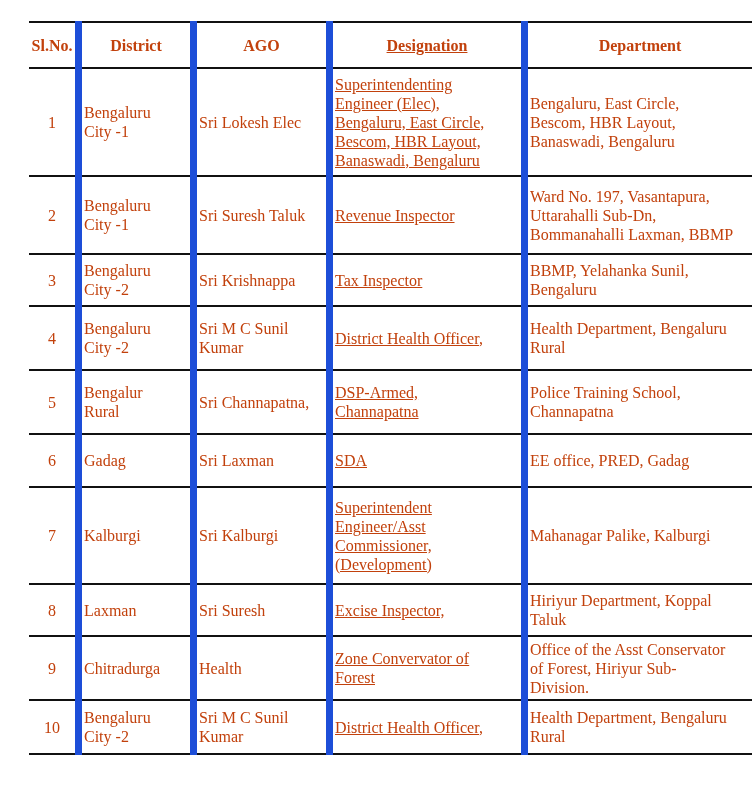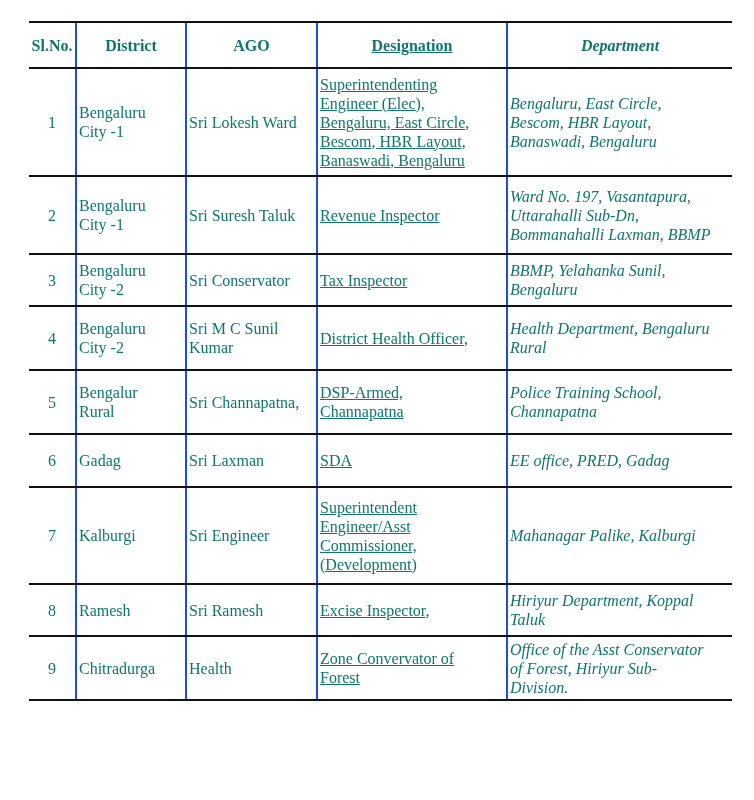--- a/index.html
+++ b/index.html
@@ -4,59 +4,59 @@
   <style>
     html, body { margin: 0; padding: 0; background: #ffffff; }
     body { width: 754px; height: 800px; position: relative; overflow: hidden; }
     .tbl {
       position: absolute;
       left: 29px; top: 21px;
       border-collapse: collapse;
       font-family: "Liberation Serif", "DejaVu Serif", serif;
       font-size: 16px;
       line-height: 19px;
-      color: #0f766e;
+      color: #c2410c;
     }
     .tbl th, .tbl td {
       border-top: 2px solid #111;
       border-bottom: 2px solid #111;
-      border-left: 2px solid #1d4ed8;
+      border-left: 7px solid #1d4ed8;
       padding: 0 2px 0 2px;
       vertical-align: middle;
       text-align: left;
     }
     .tbl th:first-child, .tbl td:first-child { border-left: none; text-align: center; }
     .tbl th:last-child, .tbl td:last-child { border-right: none; }
     .tbl th { font-weight: bold; text-align: center; height: 44px; }
     .c0 { width: 42px; }
     .c1 { width: 104px; }
     .c2 { width: 125px; }
     .c3 { width: 184px; text-decoration: underline; }
-    .c4 { width: 220px; font-style: italic; }
+    .c4 { width: 220px; }
     .cell-text { white-space: pre-line; }
   </style>
 </head>
 <body>
 
 <table class="tbl">
   <thead>
     <tr>
       <th class="c0">Sl.No.</th>
       <th class="c1">District</th>
       <th class="c2">AGO</th>
       <th class="c3">Designation</th>
       <th class="c4">Department</th>
     </tr>
   </thead>
   <tbody id="tbody">
       <tr style="height: 108px;">
         <td class="c0 cell-text">1</td>
         <td class="c1 cell-text">Bengaluru
 City -1</td>
-        <td class="c2 cell-text">Sri Lokesh Ward</td>
+        <td class="c2 cell-text">Sri Lokesh Elec</td>
         <td class="c3 cell-text">Superintendenting
 Engineer (Elec),
 Bengaluru, East Circle,
 Bescom, HBR Layout,
 Banaswadi, Bengaluru</td>
         <td class="c4 cell-text">Bengaluru, East Circle,
 Bescom, HBR Layout,
 Banaswadi, Bengaluru</td>
       </tr>
       <tr style="height: 78px;">
@@ -66,21 +66,21 @@
         <td class="c2 cell-text">Sri Suresh Taluk</td>
         <td class="c3 cell-text">Revenue Inspector</td>
         <td class="c4 cell-text">Ward No. 197, Vasantapura,
 Uttarahalli Sub-Dn,
 Bommanahalli Laxman, BBMP</td>
       </tr>
       <tr style="height: 52px;">
         <td class="c0 cell-text">3</td>
         <td class="c1 cell-text">Bengaluru
 City -2</td>
-        <td class="c2 cell-text">Sri Conservator</td>
+        <td class="c2 cell-text">Sri Krishnappa</td>
         <td class="c3 cell-text">Tax Inspector</td>
         <td class="c4 cell-text">BBMP, Yelahanka Sunil,
 Bengaluru</td>
       </tr>
       <tr style="height: 64px;">
         <td class="c0 cell-text">4</td>
         <td class="c1 cell-text">Bengaluru
 City -2</td>
         <td class="c2 cell-text">Sri M C Sunil
 Kumar</td>
@@ -101,39 +101,49 @@
       <tr style="height: 53px;">
         <td class="c0 cell-text">6</td>
         <td class="c1 cell-text">Gadag</td>
         <td class="c2 cell-text">Sri Laxman</td>
         <td class="c3 cell-text">SDA</td>
         <td class="c4 cell-text">EE office, PRED, Gadag</td>
       </tr>
       <tr style="height: 97px;">
         <td class="c0 cell-text">7</td>
         <td class="c1 cell-text">Kalburgi</td>
-        <td class="c2 cell-text">Sri Engineer</td>
+        <td class="c2 cell-text">Sri Kalburgi</td>
         <td class="c3 cell-text">Superintendent
 Engineer/Asst
 Commissioner,
 (Development)</td>
         <td class="c4 cell-text">Mahanagar Palike, Kalburgi</td>
       </tr>
       <tr style="height: 52px;">
         <td class="c0 cell-text">8</td>
-        <td class="c1 cell-text">Ramesh</td>
-        <td class="c2 cell-text">Sri Ramesh</td>
+        <td class="c1 cell-text">Laxman</td>
+        <td class="c2 cell-text">Sri Suresh</td>
         <td class="c3 cell-text">Excise Inspector,</td>
         <td class="c4 cell-text">Hiriyur Department, Koppal
 Taluk</td>
       </tr>
       <tr style="height: 64px;">
         <td class="c0 cell-text">9</td>
         <td class="c1 cell-text">Chitradurga</td>
         <td class="c2 cell-text">Health</td>
         <td class="c3 cell-text">Zone Convervator of
 Forest</td>
         <td class="c4 cell-text">Office of the Asst Conservator
 of Forest, Hiriyur Sub-
 Division.</td>
       </tr>
+      <tr style="height: 54px;">
+        <td class="c0 cell-text">10</td>
+        <td class="c1 cell-text">Bengaluru
+City -2</td>
+        <td class="c2 cell-text">Sri M C Sunil
+Kumar</td>
+        <td class="c3 cell-text">District Health Officer,</td>
+        <td class="c4 cell-text">Health Department, Bengaluru
+Rural</td>
+      </tr>
     </tbody>
 </table>
 
 </body></html>

